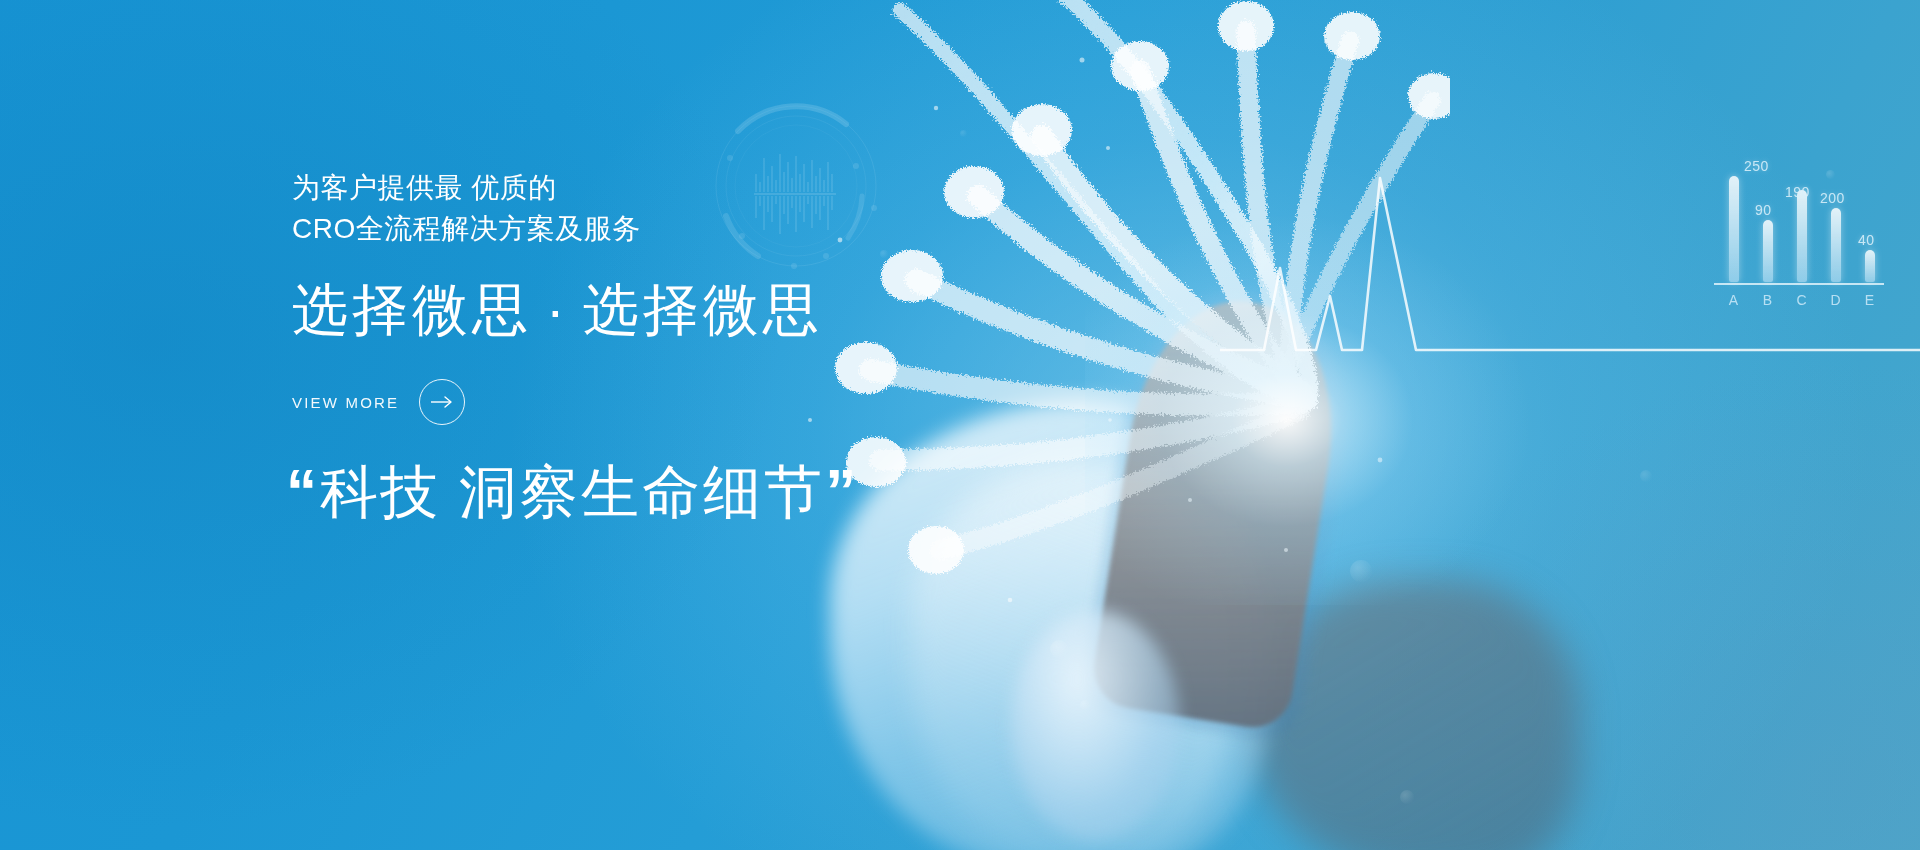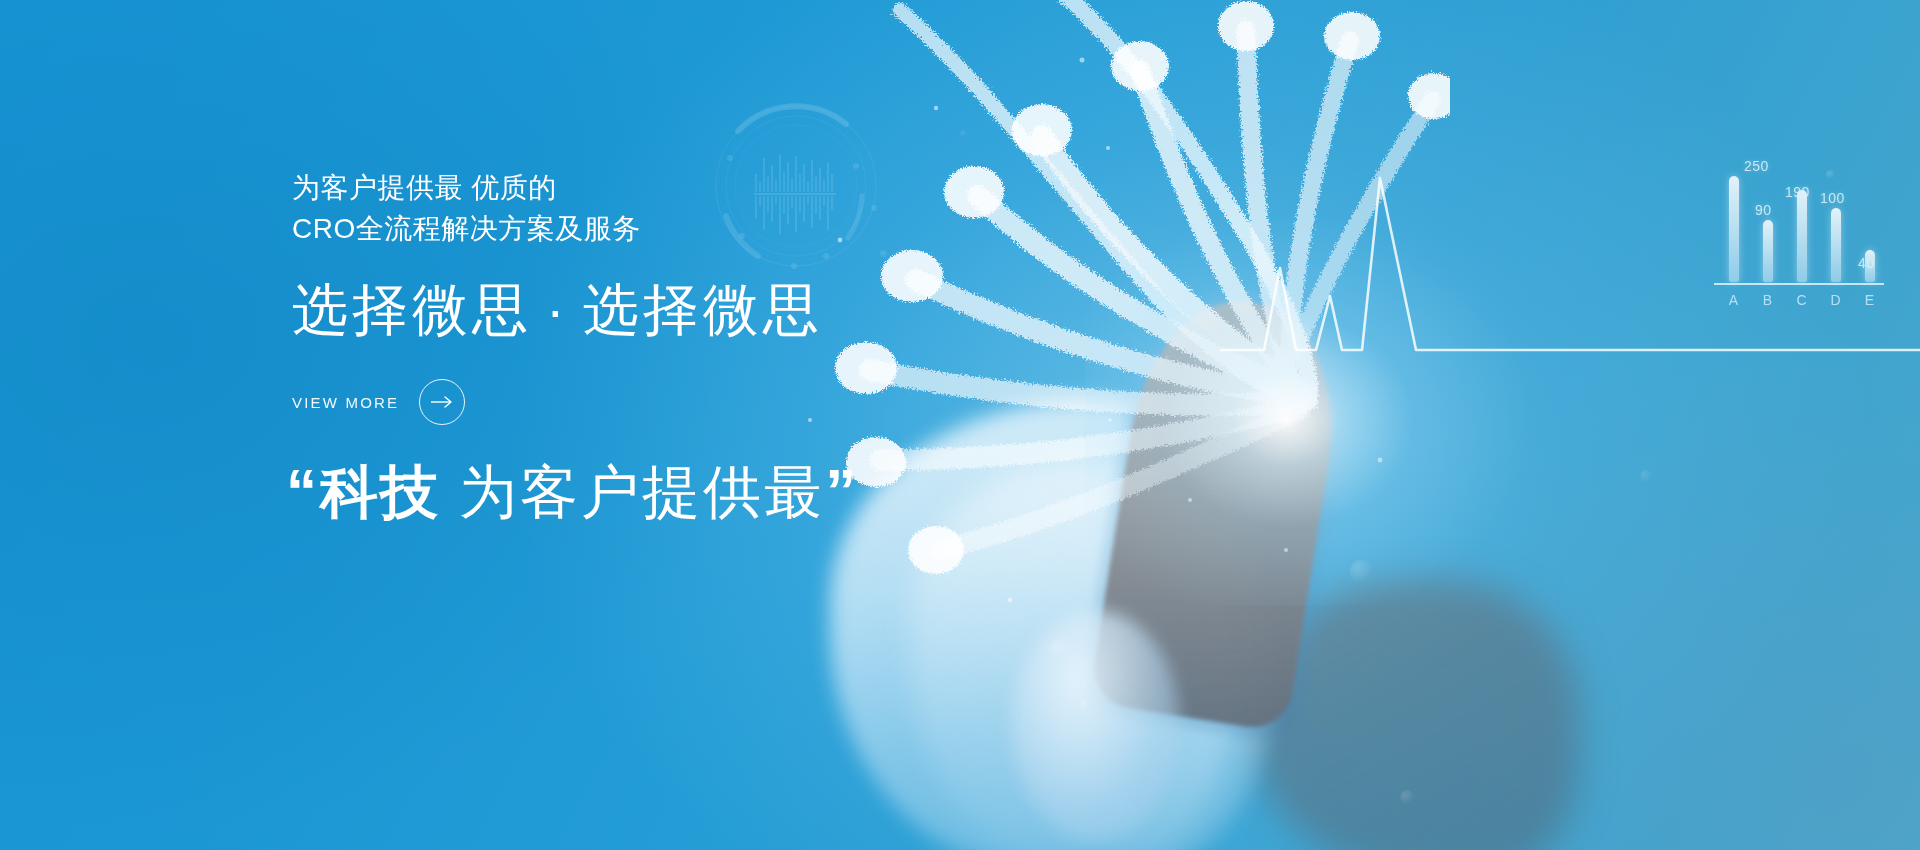--- a/index.html
+++ b/index.html
@@ -205,21 +205,21 @@
   .quote {
     position: absolute; top: 452px; left: -6px;
     color: #ffffff;
     font-size: 58px;
     line-height: 78px;
     letter-spacing: 3px;
     white-space: nowrap;
     font-weight: 400;
   }
   .quote .qmark { font-weight: 700; font-size: 62px; }
-  .quote .strong { font-weight: 700; letter-spacing: 2px; }
+  .quote .strong { font-weight: 400; letter-spacing: 2px; }
   .quote .light { font-weight: 400; }
 </style>
 </head>
 <body>
 
 <div class="stage">
 
   <div class="bg-base"></div>
   <div class="bg-vignette"></div>
 
@@ -365,22 +365,22 @@
 
     <div class="mc-bar" style="left:19px; height:106px;"></div>
     <div class="mc-bar" style="left:53px; height:62px;"></div>
     <div class="mc-bar" style="left:87px; height:92px;"></div>
     <div class="mc-bar" style="left:121px; height:74px;"></div>
     <div class="mc-bar" style="left:155px; height:32px;"></div>
 
     <div class="mc-label" style="left:6px; top:8px;margin-left:28px;">250</div>
     <div class="mc-label" style="left:45px; top:52px;">90</div>
     <div class="mc-label" style="left:75px; top:22px;margin-top:12px;">190</div>
-    <div class="mc-label" style="left:110px; top:40px;">100</div>
-    <div class="mc-label" style="left:148px; top:82px;margin-top:23px;">40</div>
+    <div class="mc-label" style="left:110px; top:40px;">200</div>
+    <div class="mc-label" style="left:148px; top:82px;">40</div>
 
     <div class="mc-cat" style="left:14px;">A</div>
     <div class="mc-cat" style="left:48px;">B</div>
     <div class="mc-cat" style="left:82px;">C</div>
     <div class="mc-cat" style="left:116px;">D</div>
     <div class="mc-cat" style="left:150px;">E</div>
   </div>
 
   <div class="dot" style="left:1050px; top:640px; width:18px; height:18px; opacity:.35;"></div>
   <div class="dot" style="left:1080px; top:700px; width:10px; height:10px; opacity:.28;"></div>
@@ -406,17 +406,17 @@
       <span class="viewmore-label">VIEW MORE</span>
       <span class="viewmore-circle">
         <svg width="24" height="14" viewBox="0 0 24 14">
           <line x1="1" y1="7" x2="21" y2="7" stroke="#ffffff" stroke-width="1.4"></line>
           <polyline points="15,2 21,7 15,12" fill="none" stroke="#ffffff" stroke-width="1.4" stroke-linecap="round" stroke-linejoin="round"></polyline>
         </svg>
       </span>
     </a>
 
     <div class="quote">
-      <span class="qmark">“</span><span class="strong">科技</span><span class="light"> 为客户提供最</span><span class="qmark">”</span>
+      <span class="qmark">“</span><span class="strong">科技</span><span class="light"> 洞察生命细节</span><span class="qmark">”</span>
     </div>
 
   </div>
 </div>
 
 </body></html>

